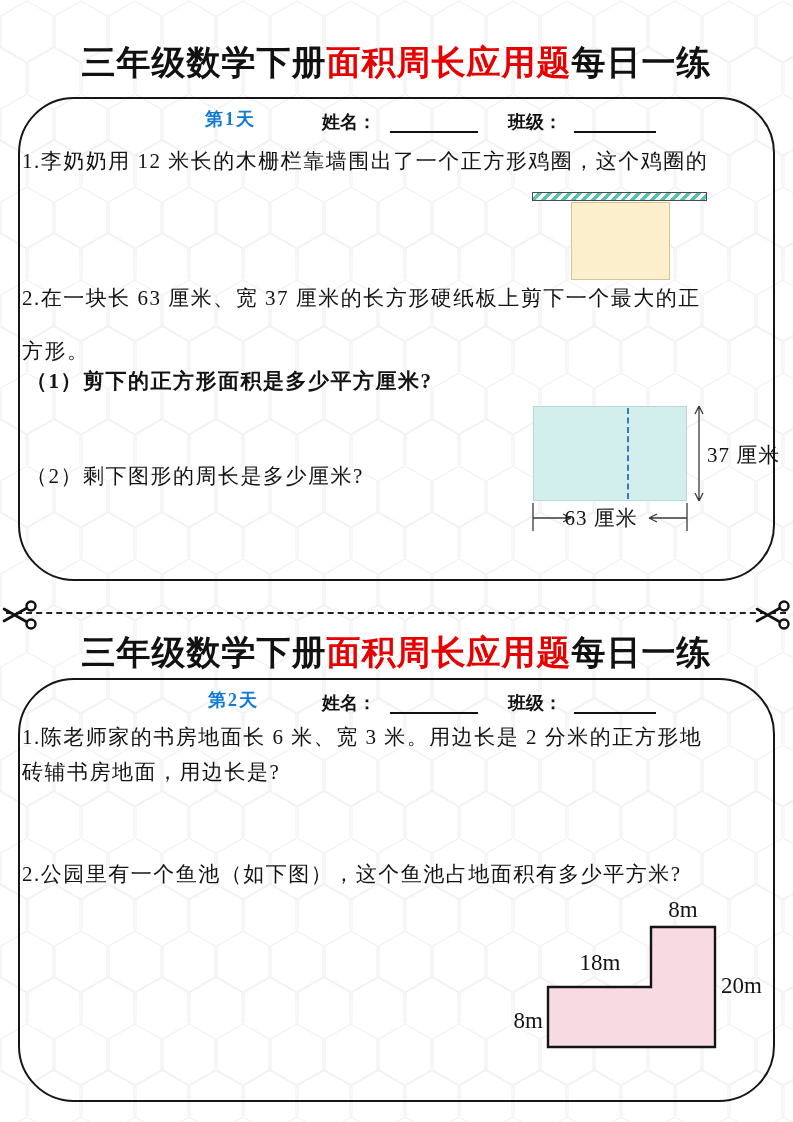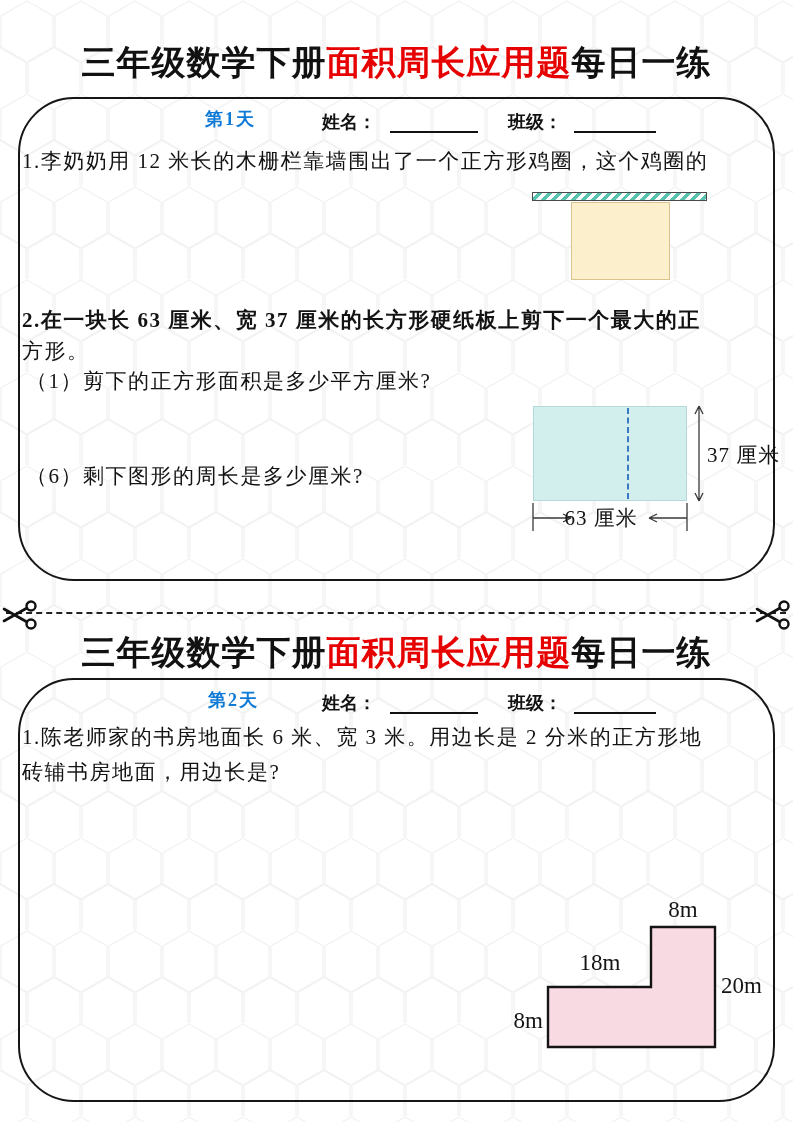--- a/index.html
+++ b/index.html
@@ -88,24 +88,24 @@
   <div class="abs layer hdr-label" style="left:322px;top:110px;">姓名：</div>
   <div class="abs layer blank" style="left:390px;top:111px;width:88px;"></div>
   <div class="abs layer hdr-label" style="left:508px;top:110px;">班级：</div>
   <div class="abs layer blank" style="left:574px;top:111px;width:82px;"></div>
 
   <div class="abs layer ptext" style="left:22px;top:147px;">1.李奶奶用 12 米长的木栅栏靠墙围出了一个正方形鸡圈，这个鸡圈的</div>
 
   <div class="abs layer wall" style="left:532px;top:192px;"></div>
   <div class="abs layer coop" style="left:571px;top:202px;"></div>
 
-  <div class="abs layer ptext" style="left:22px;top:306px;font-weight:bold;">2.在一块长 63 厘米、宽 37 厘米的长方形硬纸板上剪下一个最大的正</div>
+  <div class="abs layer ptext" style="left:22px;top:284px;">2.在一块长 63 厘米、宽 37 厘米的长方形硬纸板上剪下一个最大的正</div>
   <div class="abs layer ptext" style="left:22px;top:337px;">方形。</div>
-  <div class="abs layer ptext" style="left:26px;top:367px;">（1）剪下的正方形面积是多少平方厘米?</div>
-  <div class="abs layer ptext" style="left:26px;top:462px;">（6）剩下图形的周长是多少厘米?</div>
+  <div class="abs layer ptext" style="left:26px;top:367px;font-weight:bold;">（1）剪下的正方形面积是多少平方厘米?</div>
+  <div class="abs layer ptext" style="left:26px;top:462px;">（2）剩下图形的周长是多少厘米?</div>
 
   <div class="abs layer cardboard" style="left:533px;top:406px;"></div>
   <div class="abs layer cutdash" style="left:627px;top:408px;"></div>
 
   <svg class="abs layer" style="left:691px;top:404px;" width="16" height="100">
     <path d="M8 2 L4 10 M8 2 L12 10 M8 2 L8 97 M8 97 L4 89 M8 97 L12 89" stroke="#3a3a3a" stroke-width="1.3" fill="none"></path>
   </svg>
   <div class="abs layer dimtext" style="left:707px;top:441px;">37 厘米</div>
 
   <svg class="abs layer" style="left:525px;top:501px;" width="175" height="34">
@@ -133,20 +133,21 @@
 
   <div class="abs layer day-badge" style="left:208px;top:688px;">第2天</div>
   <div class="abs layer hdr-label" style="left:322px;top:691px;">姓名：</div>
   <div class="abs layer blank" style="left:390px;top:692px;width:88px;"></div>
   <div class="abs layer hdr-label" style="left:508px;top:691px;">班级：</div>
   <div class="abs layer blank" style="left:574px;top:692px;width:82px;"></div>
 
   <div class="abs layer ptext" style="left:22px;top:723px;">1.陈老师家的书房地面长 6 米、宽 3 米。用边长是 2 分米的正方形地</div>
   <div class="abs layer ptext" style="left:22px;top:758px;">砖辅书房地面，用边长是?</div>
 
+  <div class="abs layer ptext" style="left:22px;top:860px;">2.公园里有一个鱼池（如下图），这个鱼池占地面积有多少平方米?</div>
 
   <svg class="abs layer" style="left:546px;top:925px;" width="172" height="125">
     <polygon points="105,2 169,2 169,122 2,122 2,62 105,62" fill="#f8dae3" stroke="#141414" stroke-width="2.4"></polygon>
   </svg>
   <div class="abs layer pondlabel" style="left:653px;top:897px;width:60px;text-align:center;">8m</div>
   <div class="abs layer pondlabel" style="left:560px;top:950px;width:80px;text-align:center;">18m</div>
   <div class="abs layer pondlabel" style="left:721px;top:973px;">20m</div>
   <div class="abs layer pondlabel" style="left:483px;top:1008px;width:60px;text-align:right;">8m</div>
 
 </div>

